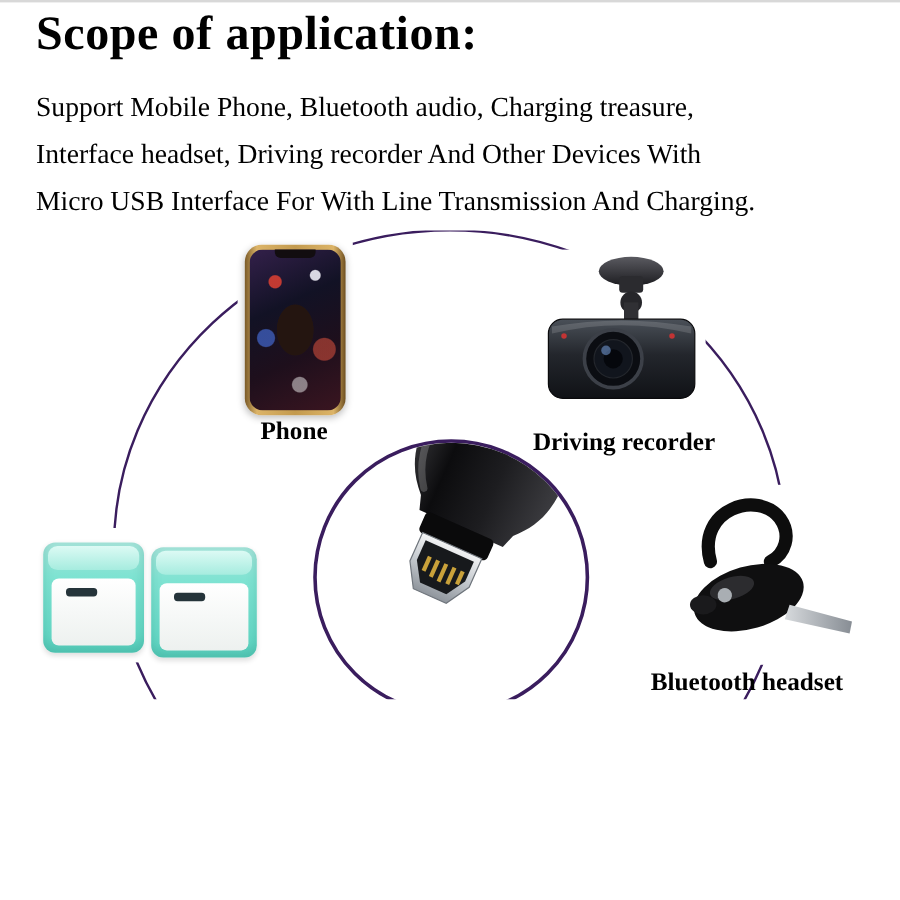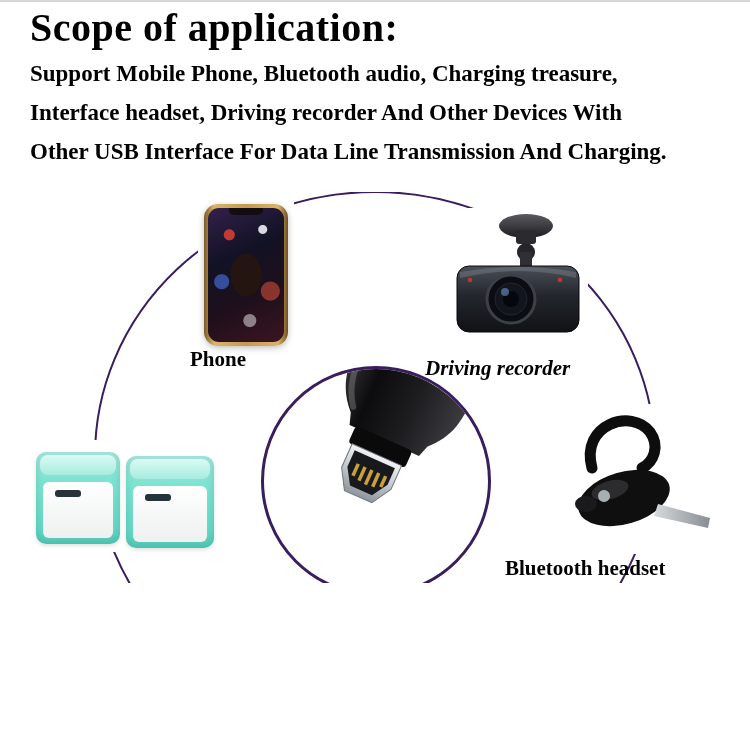--- a/index.html
+++ b/index.html
@@ -6,31 +6,31 @@
   .page {
     position:relative; width:750px; height:583px; background:#ffffff;
     overflow:hidden; font-family:"Liberation Serif", serif; color:#000;
     border-top:2px solid #d8d8d8; box-sizing:border-box;
   }
   .title {
     position:absolute; left:30px; top:2px; margin:0;
     font-size:40px; font-weight:bold; letter-spacing:.5px;
   }
   .desc {
-    position:absolute; left:30px; top:52px; width:700px;
-    font-size:23px; font-weight:bold; line-height:39px;
+    position:absolute; left:30px; top:68px; width:700px;
+    font-size:23px; font-weight:normal; line-height:39px;
   }
   .big-ellipse { position:absolute; left:0; top:190px; }
 
   .item { position:absolute; background:#fff; }
   .label {
-    position:absolute; font-size:21px; font-weight:bold; 
+    position:absolute; font-size:21px; font-weight:bold; text-align:center;
   }
   .label-phone    { left:190px; top:345px; width:110px; }
-  .label-recorder { left:425px; top:354px; width:190px;font-style:italic; }
+  .label-recorder { left:425px; top:354px; width:190px; }
   .label-btaudio  { left:28px;  top:549px; width:195px; }
   .label-earphone { left:505px; top:554px; width:235px; }
   .label-powerbank{ left:288px; top:712px; width:165px; }
 
   
   .phone-body {
     position:absolute; left:6px; top:2px; width:84px; height:142px;
     border-radius:14px;
     background:linear-gradient(90deg,#7a5a28,#dcb468 12%,#c39a4e 50%,#dcb468 88%,#6e4f20);
     box-shadow:0 2px 6px rgba(0,0,0,.25);
@@ -81,21 +81,21 @@
 </head>
 <body>
 
 <div class="page">
 
   <h1 class="title">Scope of application:</h1>
 
   <div class="desc">
     <span>Support Mobile Phone, Bluetooth audio, Charging treasure,</span><br>
     <span>Interface headset, Driving recorder And Other Devices With</span><br>
-    <span>Other USB Interface For Data Line Transmission And Charging.</span>
+    <span>Micro USB Interface For With Line Transmission And Charging.</span>
   </div>
 
   <svg class="big-ellipse" width="750" height="560" viewBox="0 0 750 560">
     <ellipse cx="375" cy="264" rx="280" ry="264" fill="none" stroke="#3a1d5e" stroke-width="2"></ellipse>
   </svg>
 
   <div class="item" style="left:198px;top:200px;width:96px;height:146px;">
     <div class="phone-body">
       <div class="phone-screen"></div>
       <div class="phone-notch"></div>

